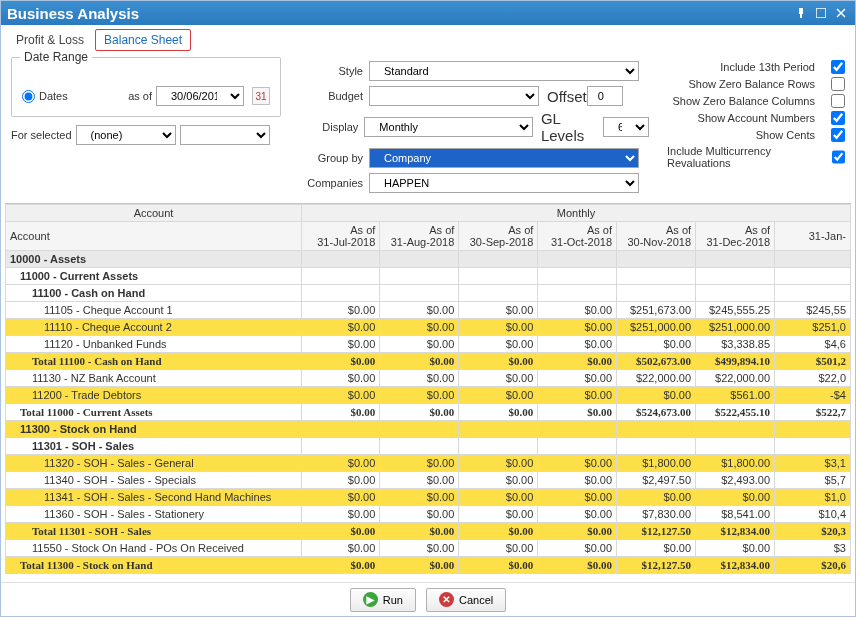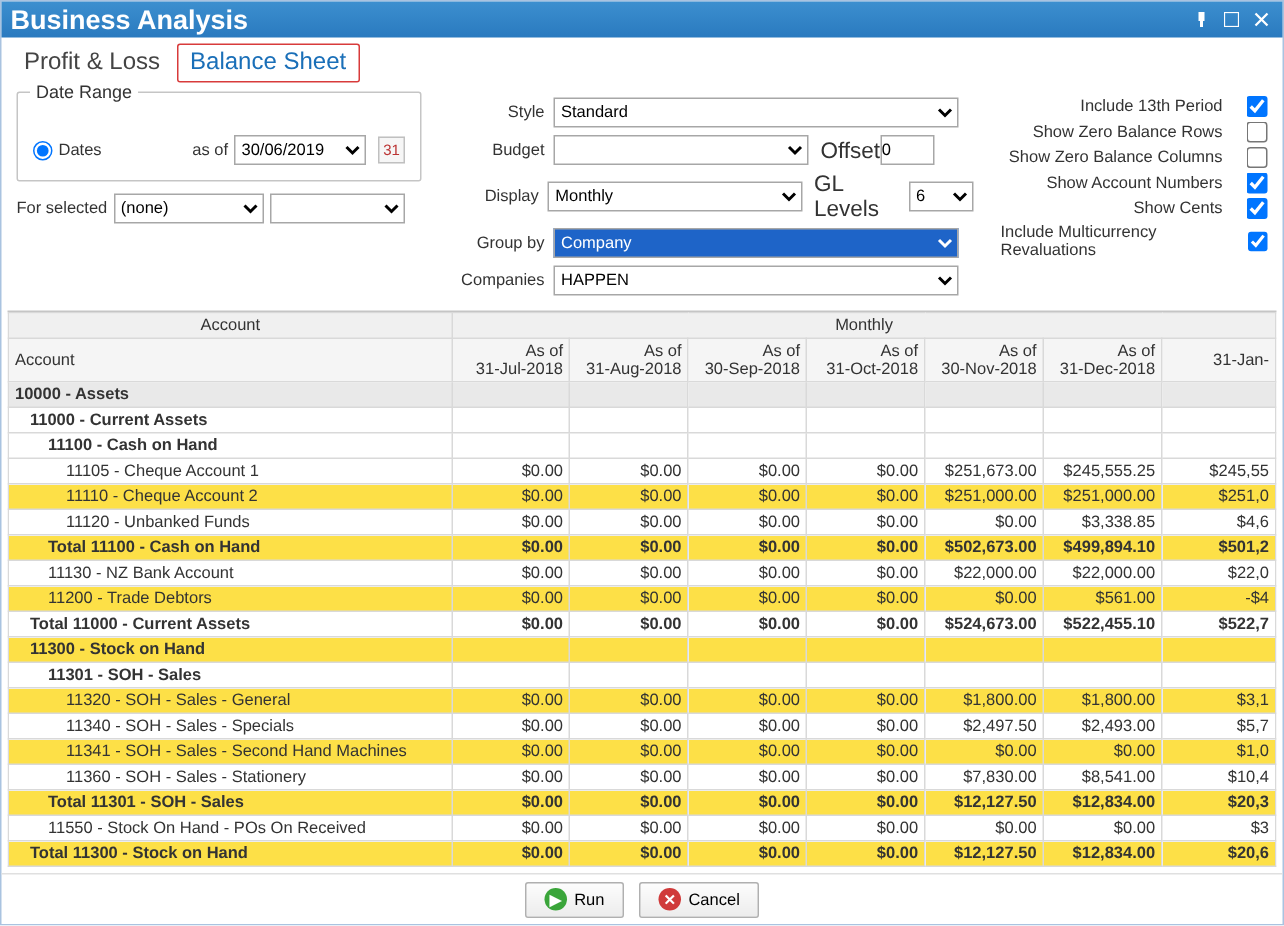--- a/index.html
+++ b/index.html
@@ -1,33 +1,33 @@
 <!DOCTYPE html>
 <html><head>
 <meta charset="utf-8">
 <style>
 * { box-sizing: border-box; margin: 0; padding: 0; }
 body { font-family: "Segoe UI", Tahoma, Arial, sans-serif; font-size: 11px; color: #333; background: #fff; }
 .window { width: 856px; height: 617px; border: 1px solid #a9c3e0; position: relative; display: flex; flex-direction: column; }
-.titlebar { background: linear-gradient(to bottom, #3c8fcf, #2a7abf); color: #fff; height: 24px; display: flex; align-items: center; padding: 0 6px; font-size: 18px; font-weight: bold; }
+.titlebar { background: linear-gradient(to bottom, #3c8fcf, #2a7abf); color: #fff; height: 24px; display: flex; align-items: center; padding: 0 6px; font-size: 15px; font-weight: bold; }
 .titlebar .spacer { flex: 1; }
 .titlebar .tb-icon { width: 16px; height: 16px; margin-left: 4px; cursor: pointer; display: flex; align-items: center; justify-content: center; }
 .tabs { display: flex; align-items: center; padding: 4px 6px 0 6px; gap: 2px; }
-.tab { padding: 3px 8px; border: 1px solid transparent; cursor: pointer; font-size: 16px; }
+.tab { padding: 3px 8px; border: 1px solid transparent; cursor: pointer; font-size: 12px; }
 .tab.inactive { color: #444; }
 .tab.active { color: #1a6fb8; border: 1px solid #d83b3b; border-radius: 2px; }
 .form-area { padding: 6px 10px; display: flex; gap: 18px; }
 .col-left { width: 270px; }
 .col-mid { width: 350px; }
 .col-right { flex: 1; }
 .fieldset { border: 1px solid #c5c5c5; border-radius: 2px; padding: 8px 10px 10px; position: relative; }
 .fieldset .legend { position: absolute; top: -8px; left: 8px; background: #fff; padding: 0 4px; font-size: 12px; }
 .row { display: flex; align-items: center; margin: 3px 0; min-height: 22px; }
 .row label.lbl { width: 70px; text-align: right; padding-right: 6px; }
-select, input[type=text] { font-family: inherit; font-size: 11px; border: 1px solid #a7a7a7; background: #fff; height: 20px; padding: 1px 0; }
+select, input[type=text] { font-family: inherit; font-size: 11px; border: 1px solid #a7a7a7; background: #fff; height: 20px; padding: 1px 10px; }
 select.wide { width: 270px; }
 select.mid { width: 200px; }
 select.sm { width: 46px; }
 input.sm { width: 36px; }
 .radio-row { display: flex; align-items: center; gap: 4px; margin-top: 20px; }
 .date-input { width: 88px; }
 .cal-icon { width: 18px; height: 18px; border: 1px solid #c0c0c0; display: inline-flex; align-items: center; justify-content: center; margin-left: 4px; cursor: pointer; background: #f6f6f6; font-size: 10px; color: #b33; }
 .forsel-row { margin-top: 8px; display: flex; align-items: center; gap: 4px; }
 .check-row { display: flex; justify-content: flex-end; align-items: center; margin: 3px 0; gap: 16px; font-size: 11px; }
 .check-row input { width: 14px; height: 14px; }
@@ -39,21 +39,21 @@
 .grid thead .group-h { text-align: center; background: #f0f0f0; }
 .grid thead .col-h { text-align: right; background: #f5f5f5; }
 .grid td.acct { text-align: left; }
 .grid td.num { text-align: right; }
 .acct-col { width: 300px; }
 .val-col { width: 80px; }
 .r-section { font-weight: bold; background: #e9e9e9; }
 .r-sub { font-weight: bold; }
 .r-sub2 { font-weight: bold; }
 .r-leaf { }
-.r-total { font-weight: bold; }
+.r-total { font-weight: bold; font-family: Liberation Serif, serif; }
 .r-leaf.alt, .r-total.alt, .r-sub.alt, .r-sub2.alt { background: #fde047; }
 .indent1 { padding-left: 14px !important; }
 .indent2 { padding-left: 26px !important; }
 .indent3 { padding-left: 38px !important; }
 .scroll-body { overflow: auto; flex: 1; }
 .footer-btns { height: 34px; display: flex; align-items: center; justify-content: center; gap: 10px; border-top: 1px solid #e0e0e0; }
 .btn { display: flex; align-items: center; gap: 5px; padding: 3px 12px; border: 1px solid #b0b0b0; background: linear-gradient(#fdfdfd,#ececec); border-radius: 2px; cursor: pointer; font-size: 11px; height: 24px; }
 .icon-circle { width: 15px; height: 15px; border-radius: 50%; display: inline-flex; align-items: center; justify-content: center; color: #fff; font-size: 10px; font-weight: bold; }
 .ic-run { background: #3aa53a; }
 .ic-cancel { background: #d03a3a; }

